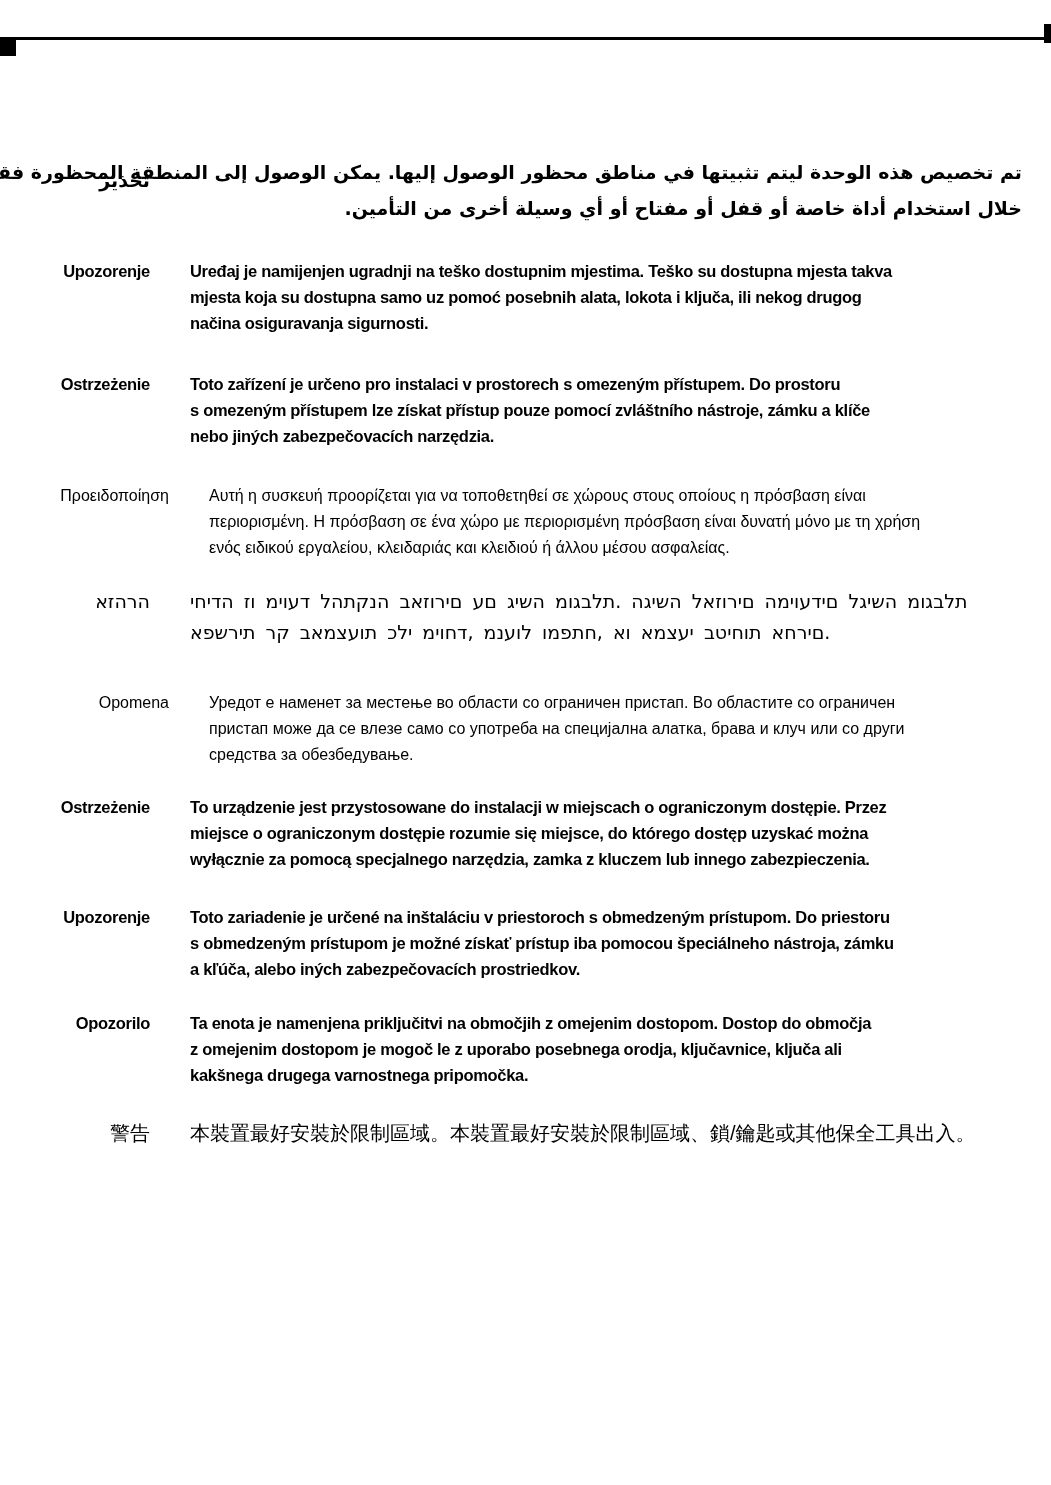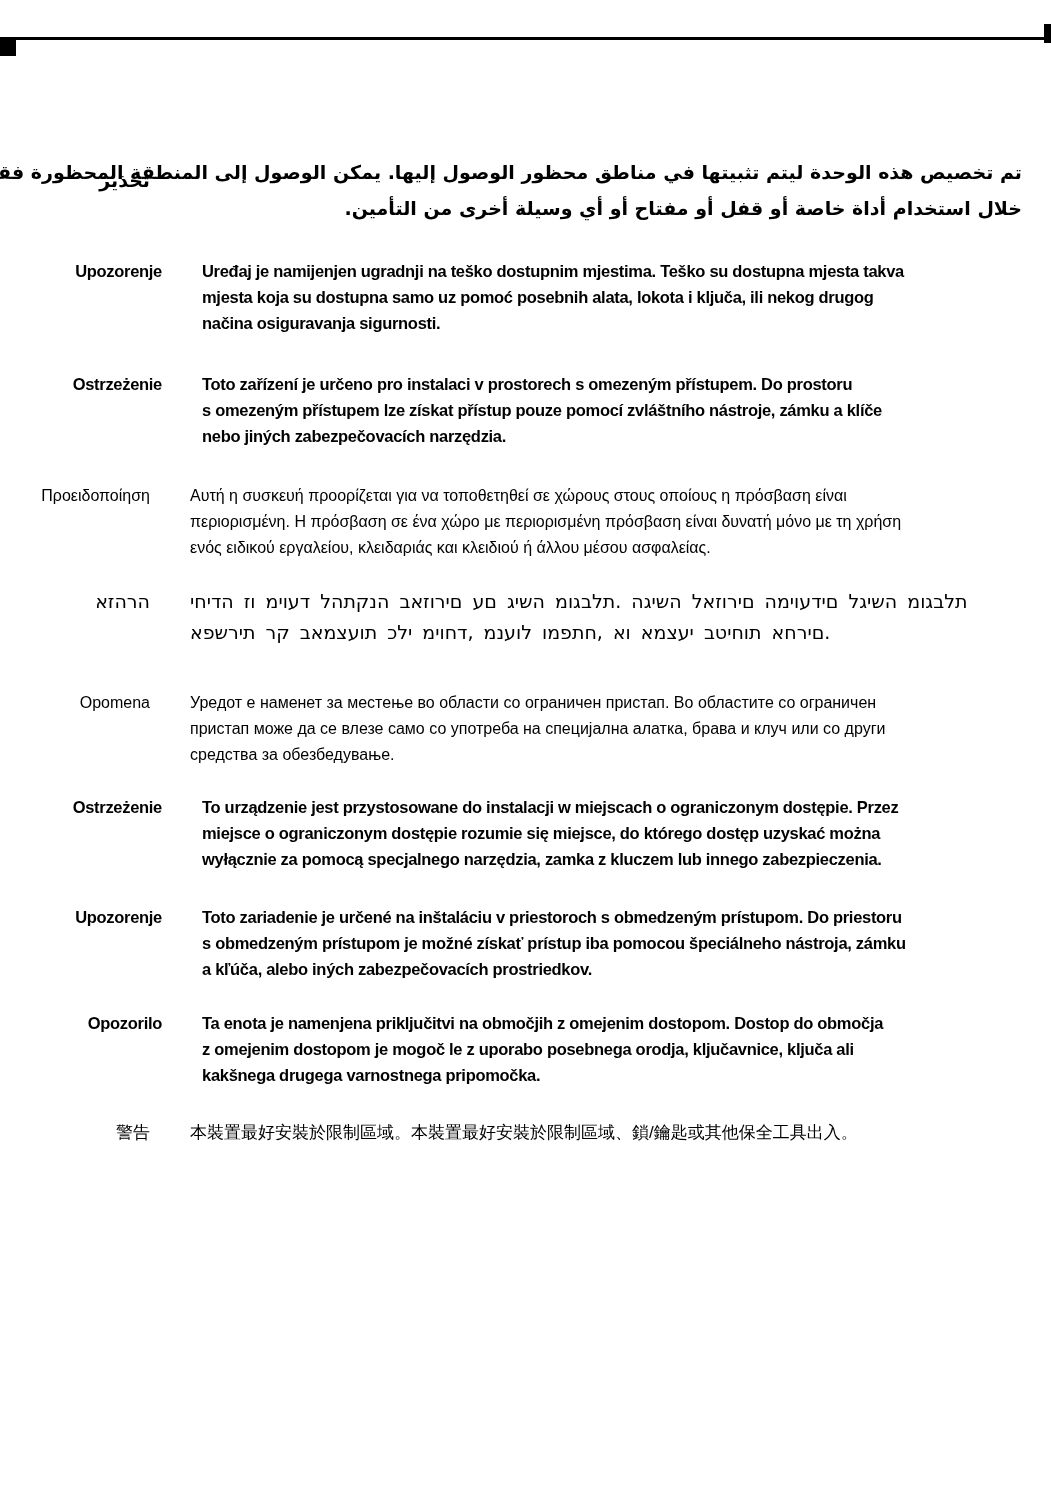--- a/index.html
+++ b/index.html
@@ -37,27 +37,27 @@
     white-space: pre;
   }
 
   
   .latin-bold .label, .latin-bold .text {
     font-family: "Liberation Sans", sans-serif;
     font-weight: 700;
     font-size: 16.5px;
     line-height: 26px;
     letter-spacing: -0.3px;
-    padding-left: 12px;
   }
   .latin-reg .label, .latin-reg .text {
     font-family: "Liberation Sans", sans-serif;
     font-weight: 400;
     font-size: 16px;
     line-height: 26px;
+    padding-left: 19px;
   }
   .arabic .label, .arabic .text {
     font-family: "DejaVu Sans", sans-serif;
     font-weight: 700;
     font-size: 19px;
     line-height: 36px;
     direction: rtl;
   }
   .arabic .text  { text-align: right; }
   .arabic .label { padding-top: 8px; }
@@ -67,21 +67,21 @@
     font-size: 19px;
     line-height: 31px;
     
     direction: ltr;
     unicode-bidi: bidi-override;
     word-spacing: 4px;
   }
   .cjk .label, .cjk .text {
     font-family: "Liberation Sans", sans-serif;
     font-weight: 400;
-    font-size: 17px;
+    font-size: 20px;
     line-height: 26px;
   }
 
   .r-arabic    { top: 130px;  }
   .r-croatian  { top: 234px;  }
   .r-czech     { top: 347px;  }
   .r-greek     { top: 459px;  }
   .r-hebrew    { top: 562px;  }
   .r-macedonian{ top: 666px;  }
   .r-polish    { top: 770px;  }

